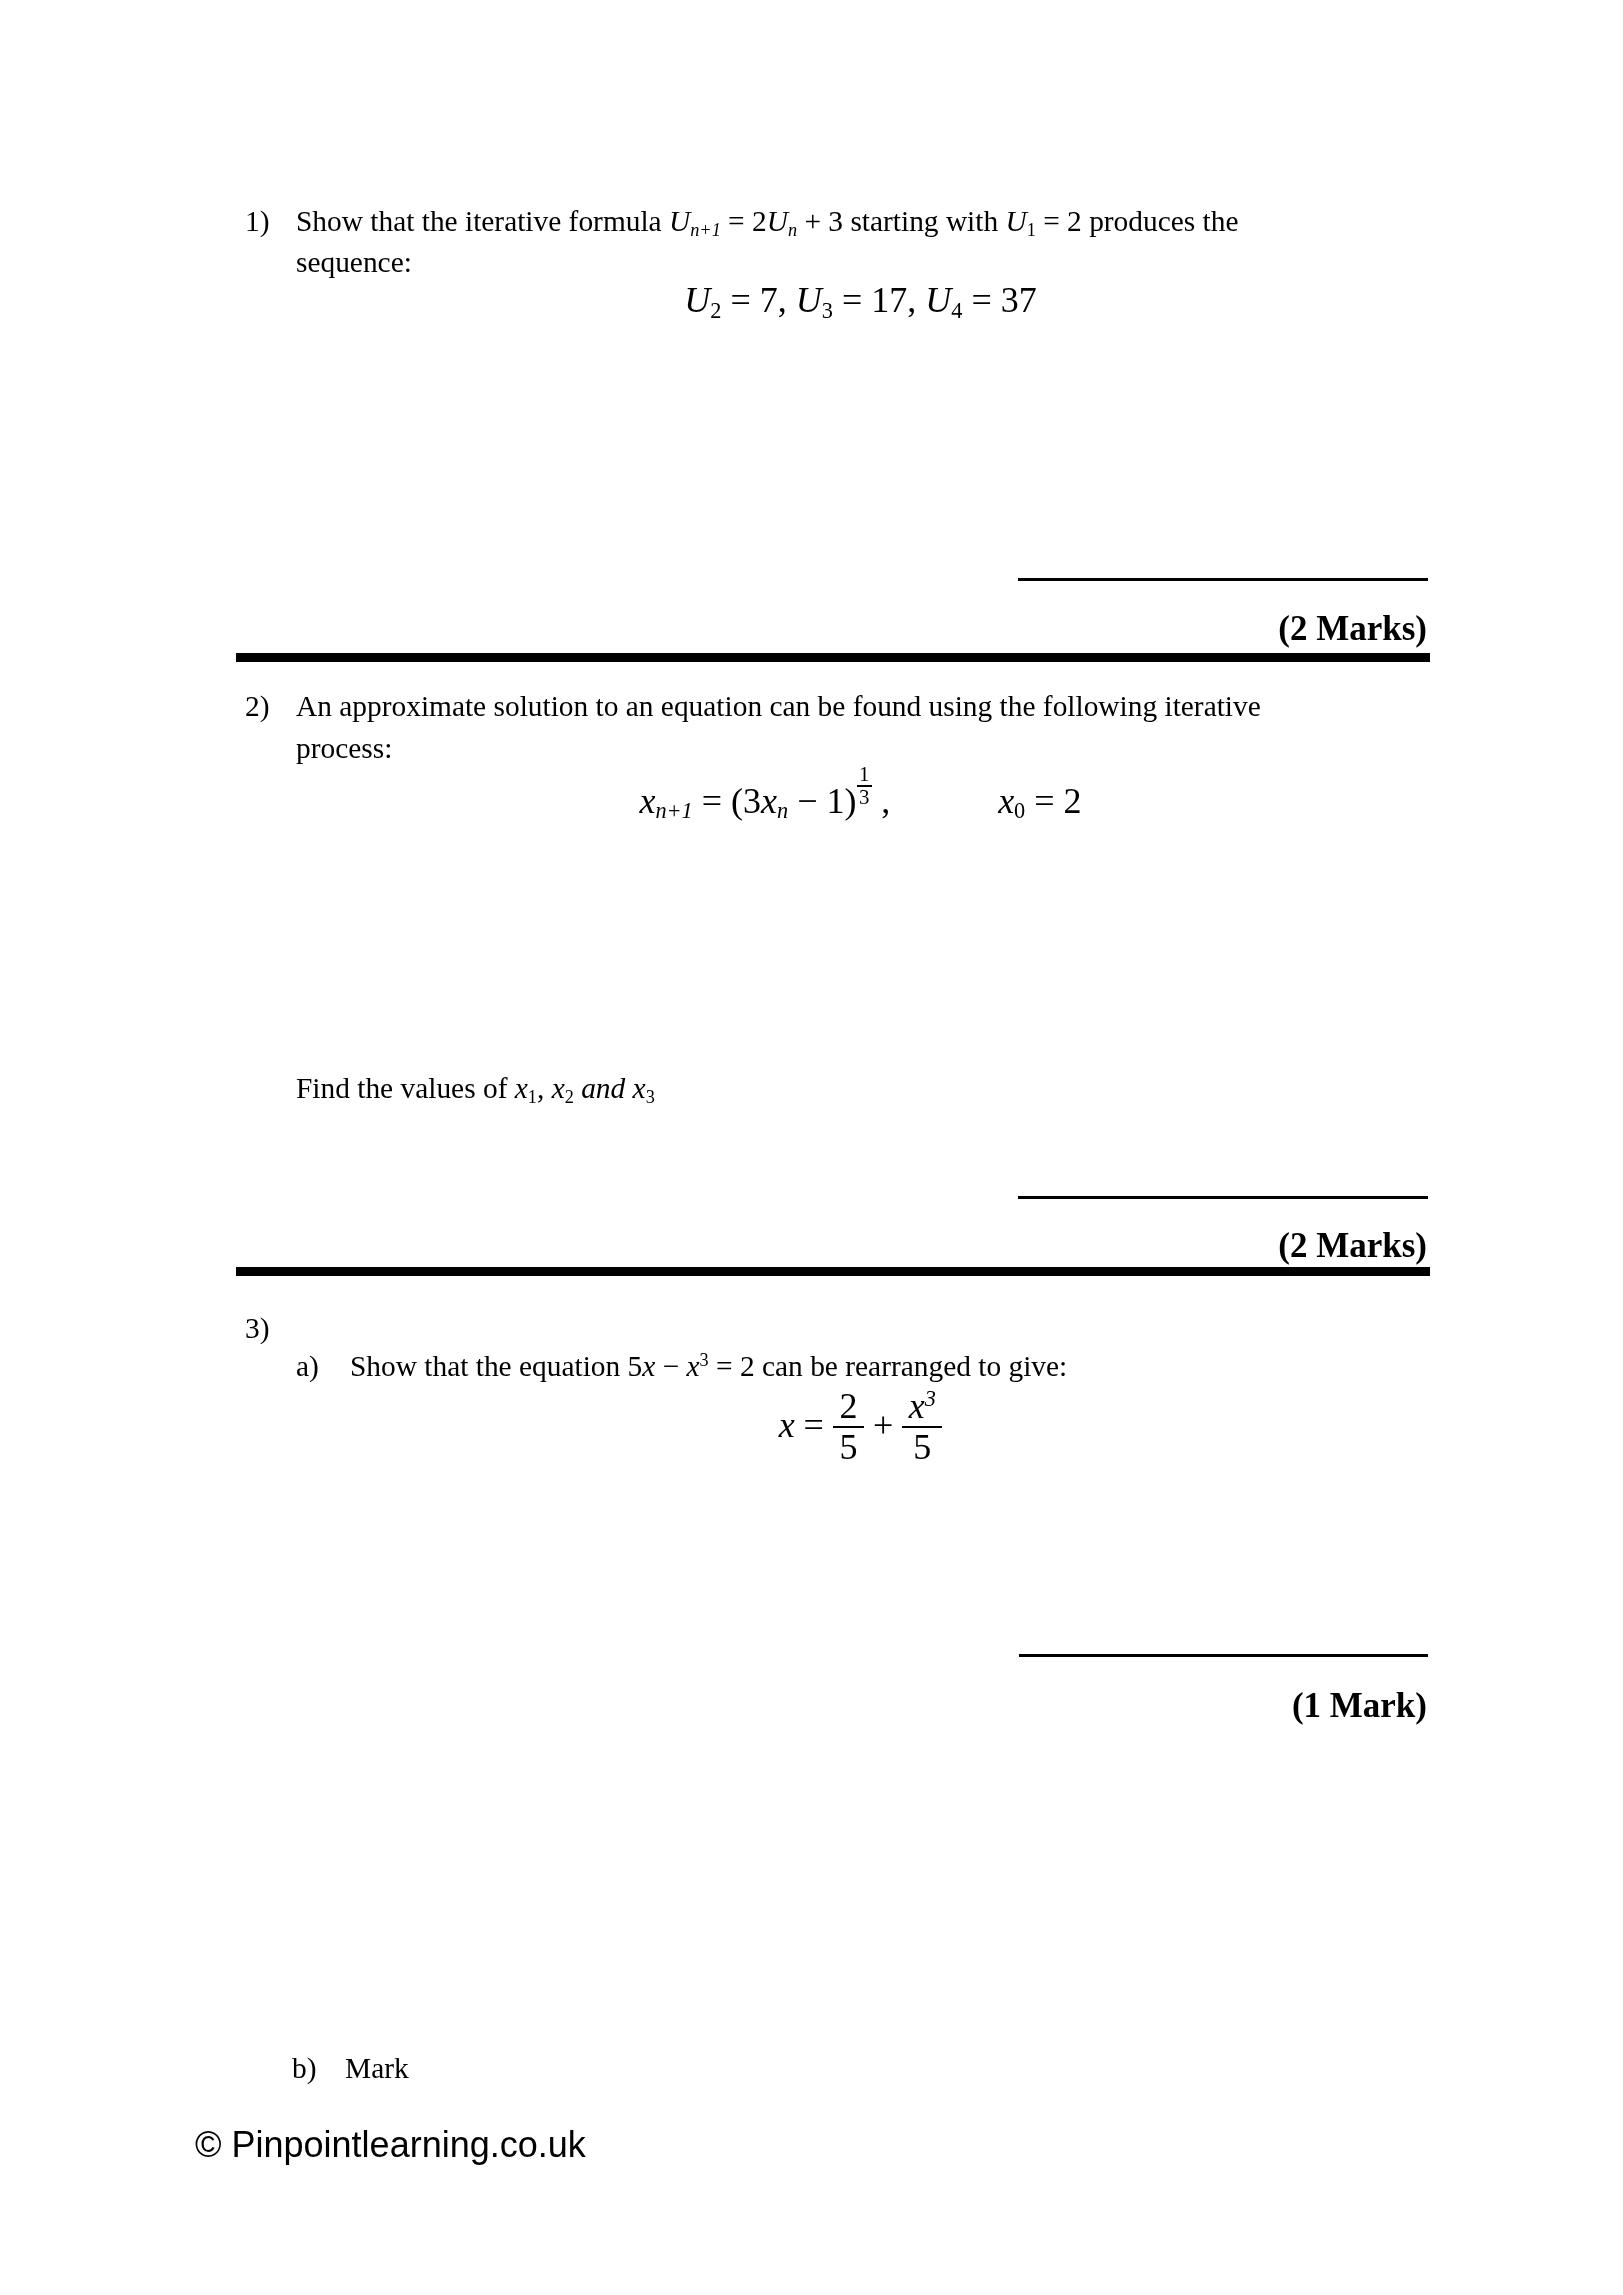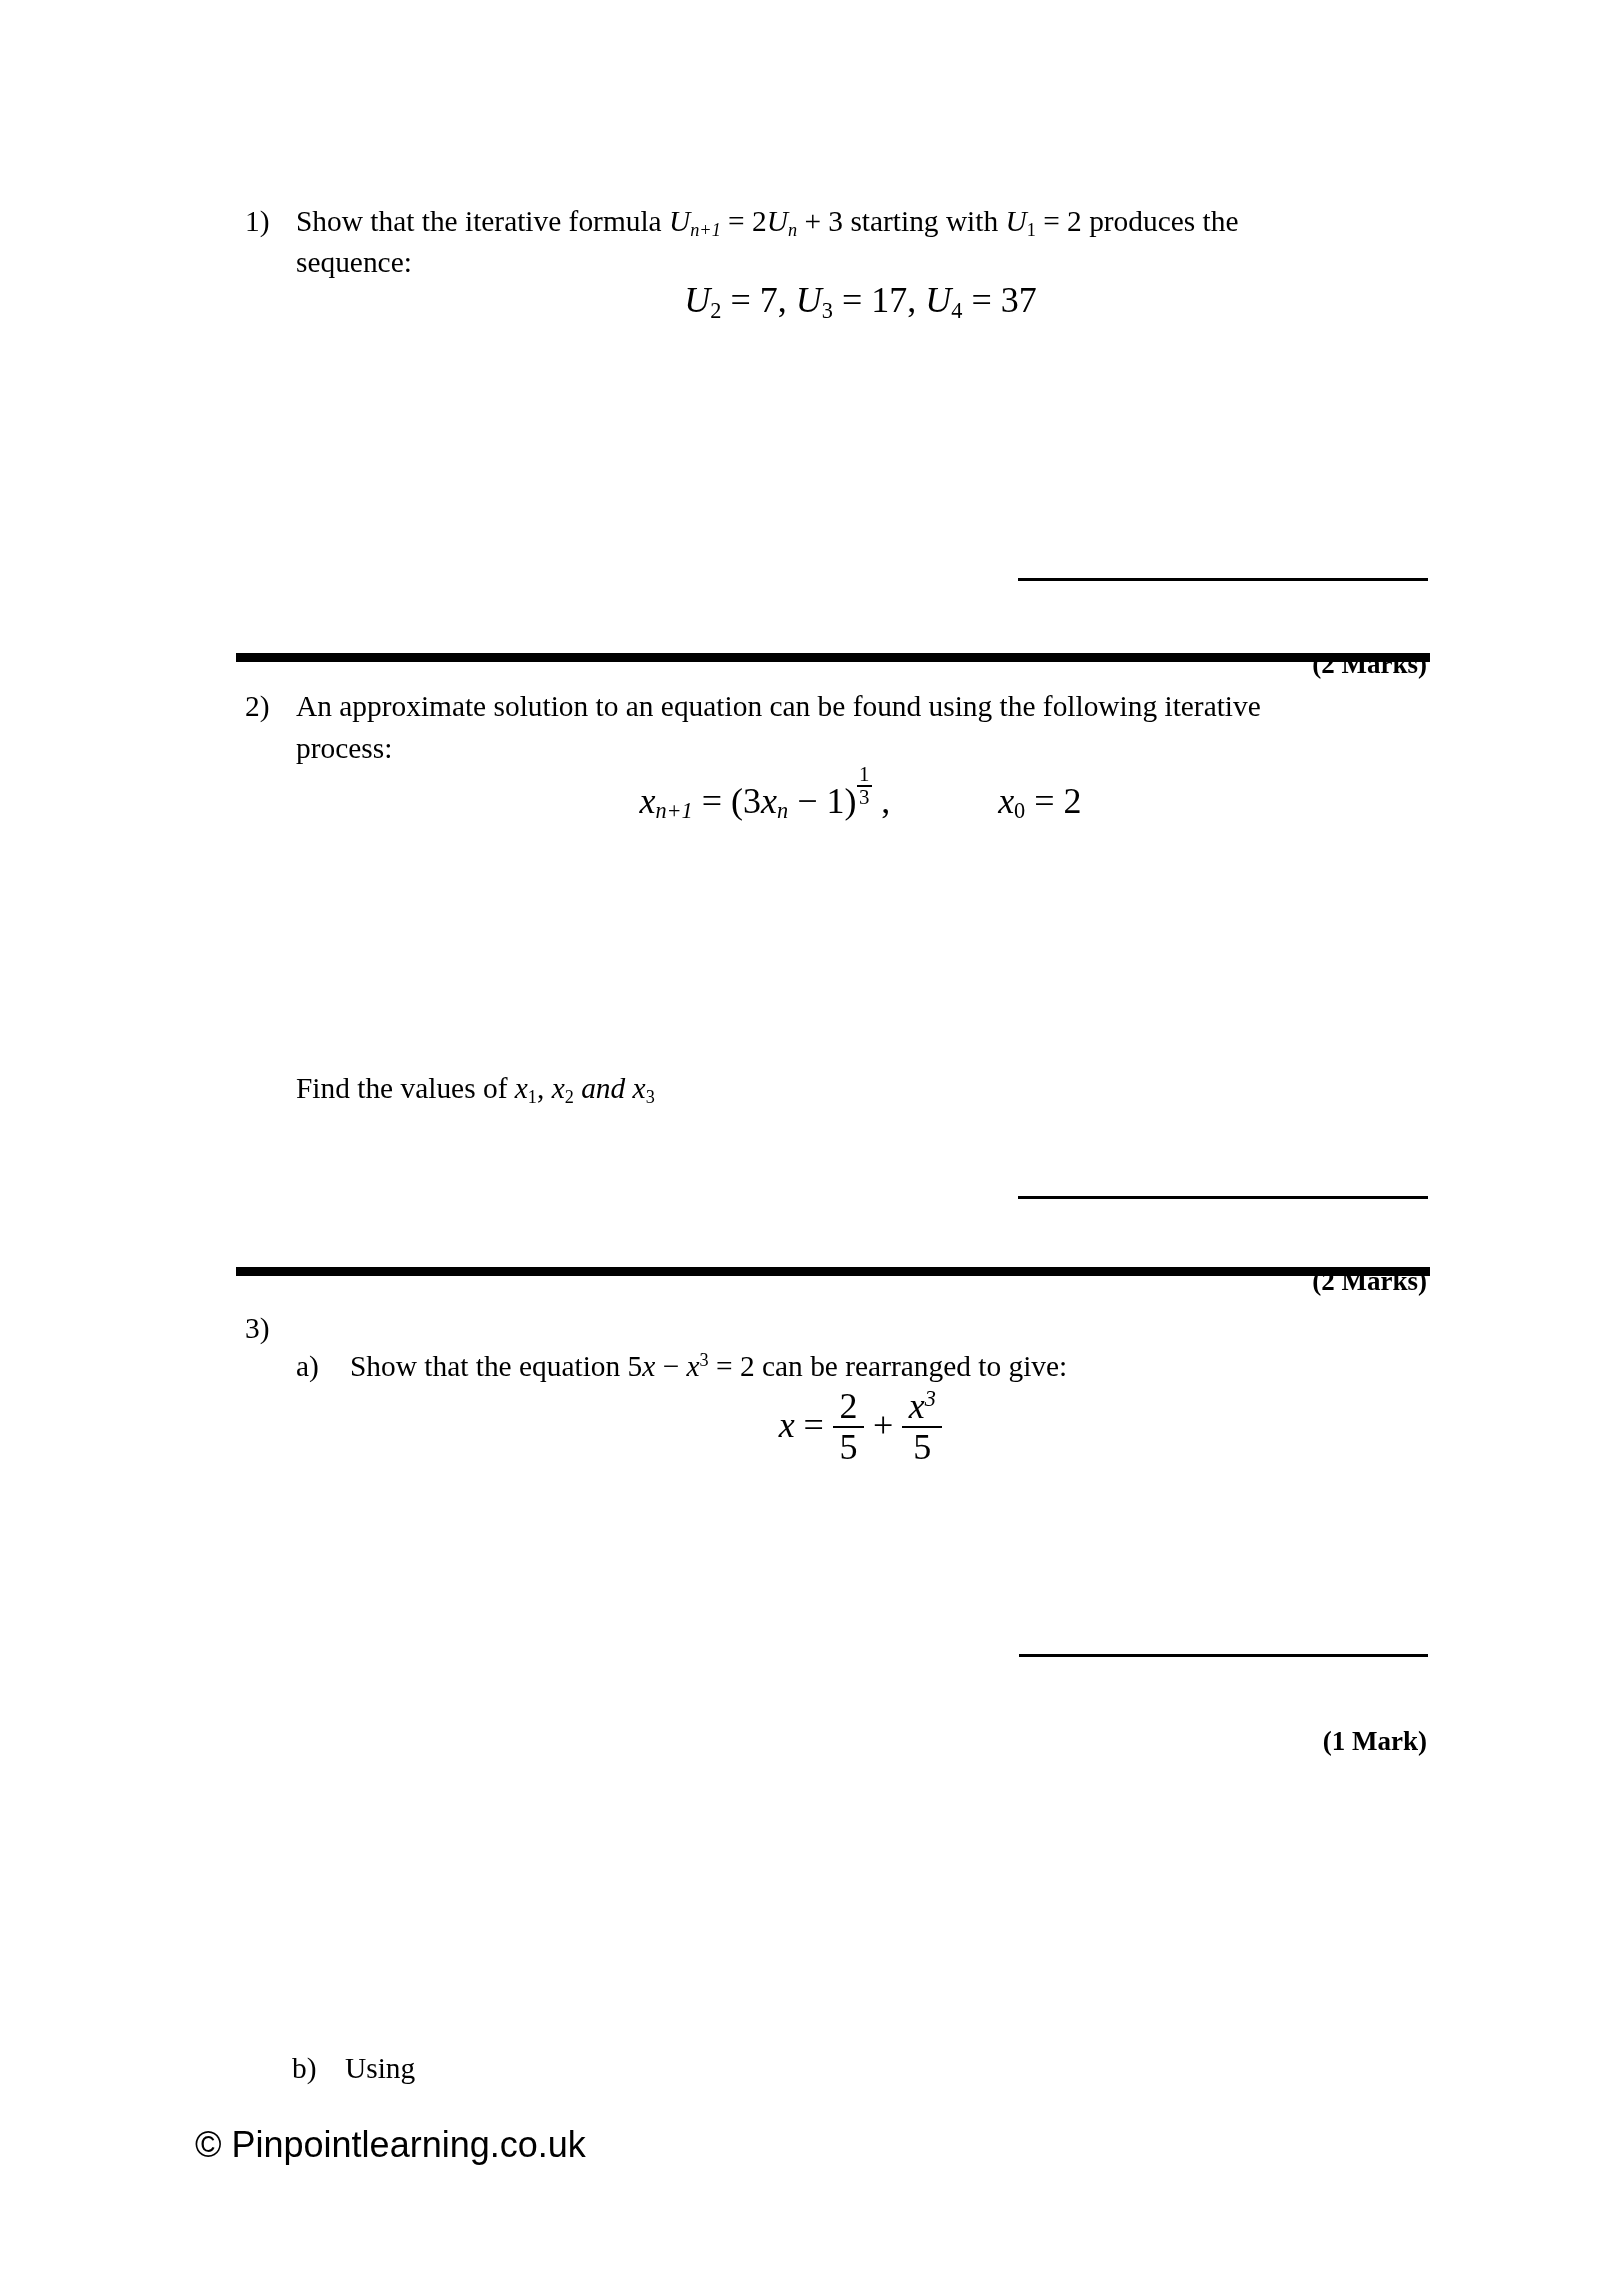--- a/index.html
+++ b/index.html
@@ -28,25 +28,24 @@
   .centered {
     text-align: center;
   }
   .answer-line {
     position: absolute;
     height: 0;
     border-top: 3.3px solid #000000;
   }
   .marks {
     position: absolute;
-    font-size: 27px;
+    font-size: 35px;
     font-weight: bold;
     text-align: right;
     white-space: nowrap;
-    margin-top: 40px;
   }
   .rule {
     position: absolute;
     height: 9.2px;
     background: #000000;
   }
   .footer-text {
     position: absolute;
     font-family: "Liberation Sans", sans-serif;
     font-size: 36px;
@@ -103,18 +102,18 @@
   <div class="marks" style="left:773px; top:1226px; width:654px;">(2 Marks)</div>
   <div class="rule" style="left:236px; top:1267px; width:1194px;"></div>
 
   <div class="line" style="left:245px; top:1309px;">3)</div>
   <div class="line" style="left:296px; top:1347px;">a)</div>
   <div class="line" style="left:350px; top:1347px;"><span class="seg-n">Show that the equation 5</span><span class="seg-i">x</span><span class="seg-n"> − </span><span class="seg-i">x</span><span class="seg-sup">3</span><span class="seg-n"> = 2 can be rearranged to give:</span></div>
   <div class="line eq centered" style="left:265px; top:1387px; width:1191px;"><span class="seg-i">x</span><span class="seg-n"> = </span><span class="frac"><span class="fnum"><span class="seg-n">2</span></span><span class="fden"><span class="seg-n">5</span></span></span><span class="seg-n"> + </span><span class="frac"><span class="fnum"><span class="seg-i">x</span><span class="seg-isup">3</span></span><span class="fden"><span class="seg-n">5</span></span></span></div>
   <div class="answer-line" style="left:1019px; top:1654px; width:409px;"></div>
   <div class="marks" style="left:773px; top:1686px; width:654px;">(1 Mark)</div>
   <div class="line" style="left:292px; top:2049px;">b)</div>
-  <div class="line" style="left:345px; top:2049px;">Using</div>
+  <div class="line" style="left:345px; top:2049px;">Mark</div>
 
   <div class="footer-text" style="left:195px; top:2124px;">© Pinpointlearning.co.uk</div>
 
 </div>
 
 
 </body></html>

